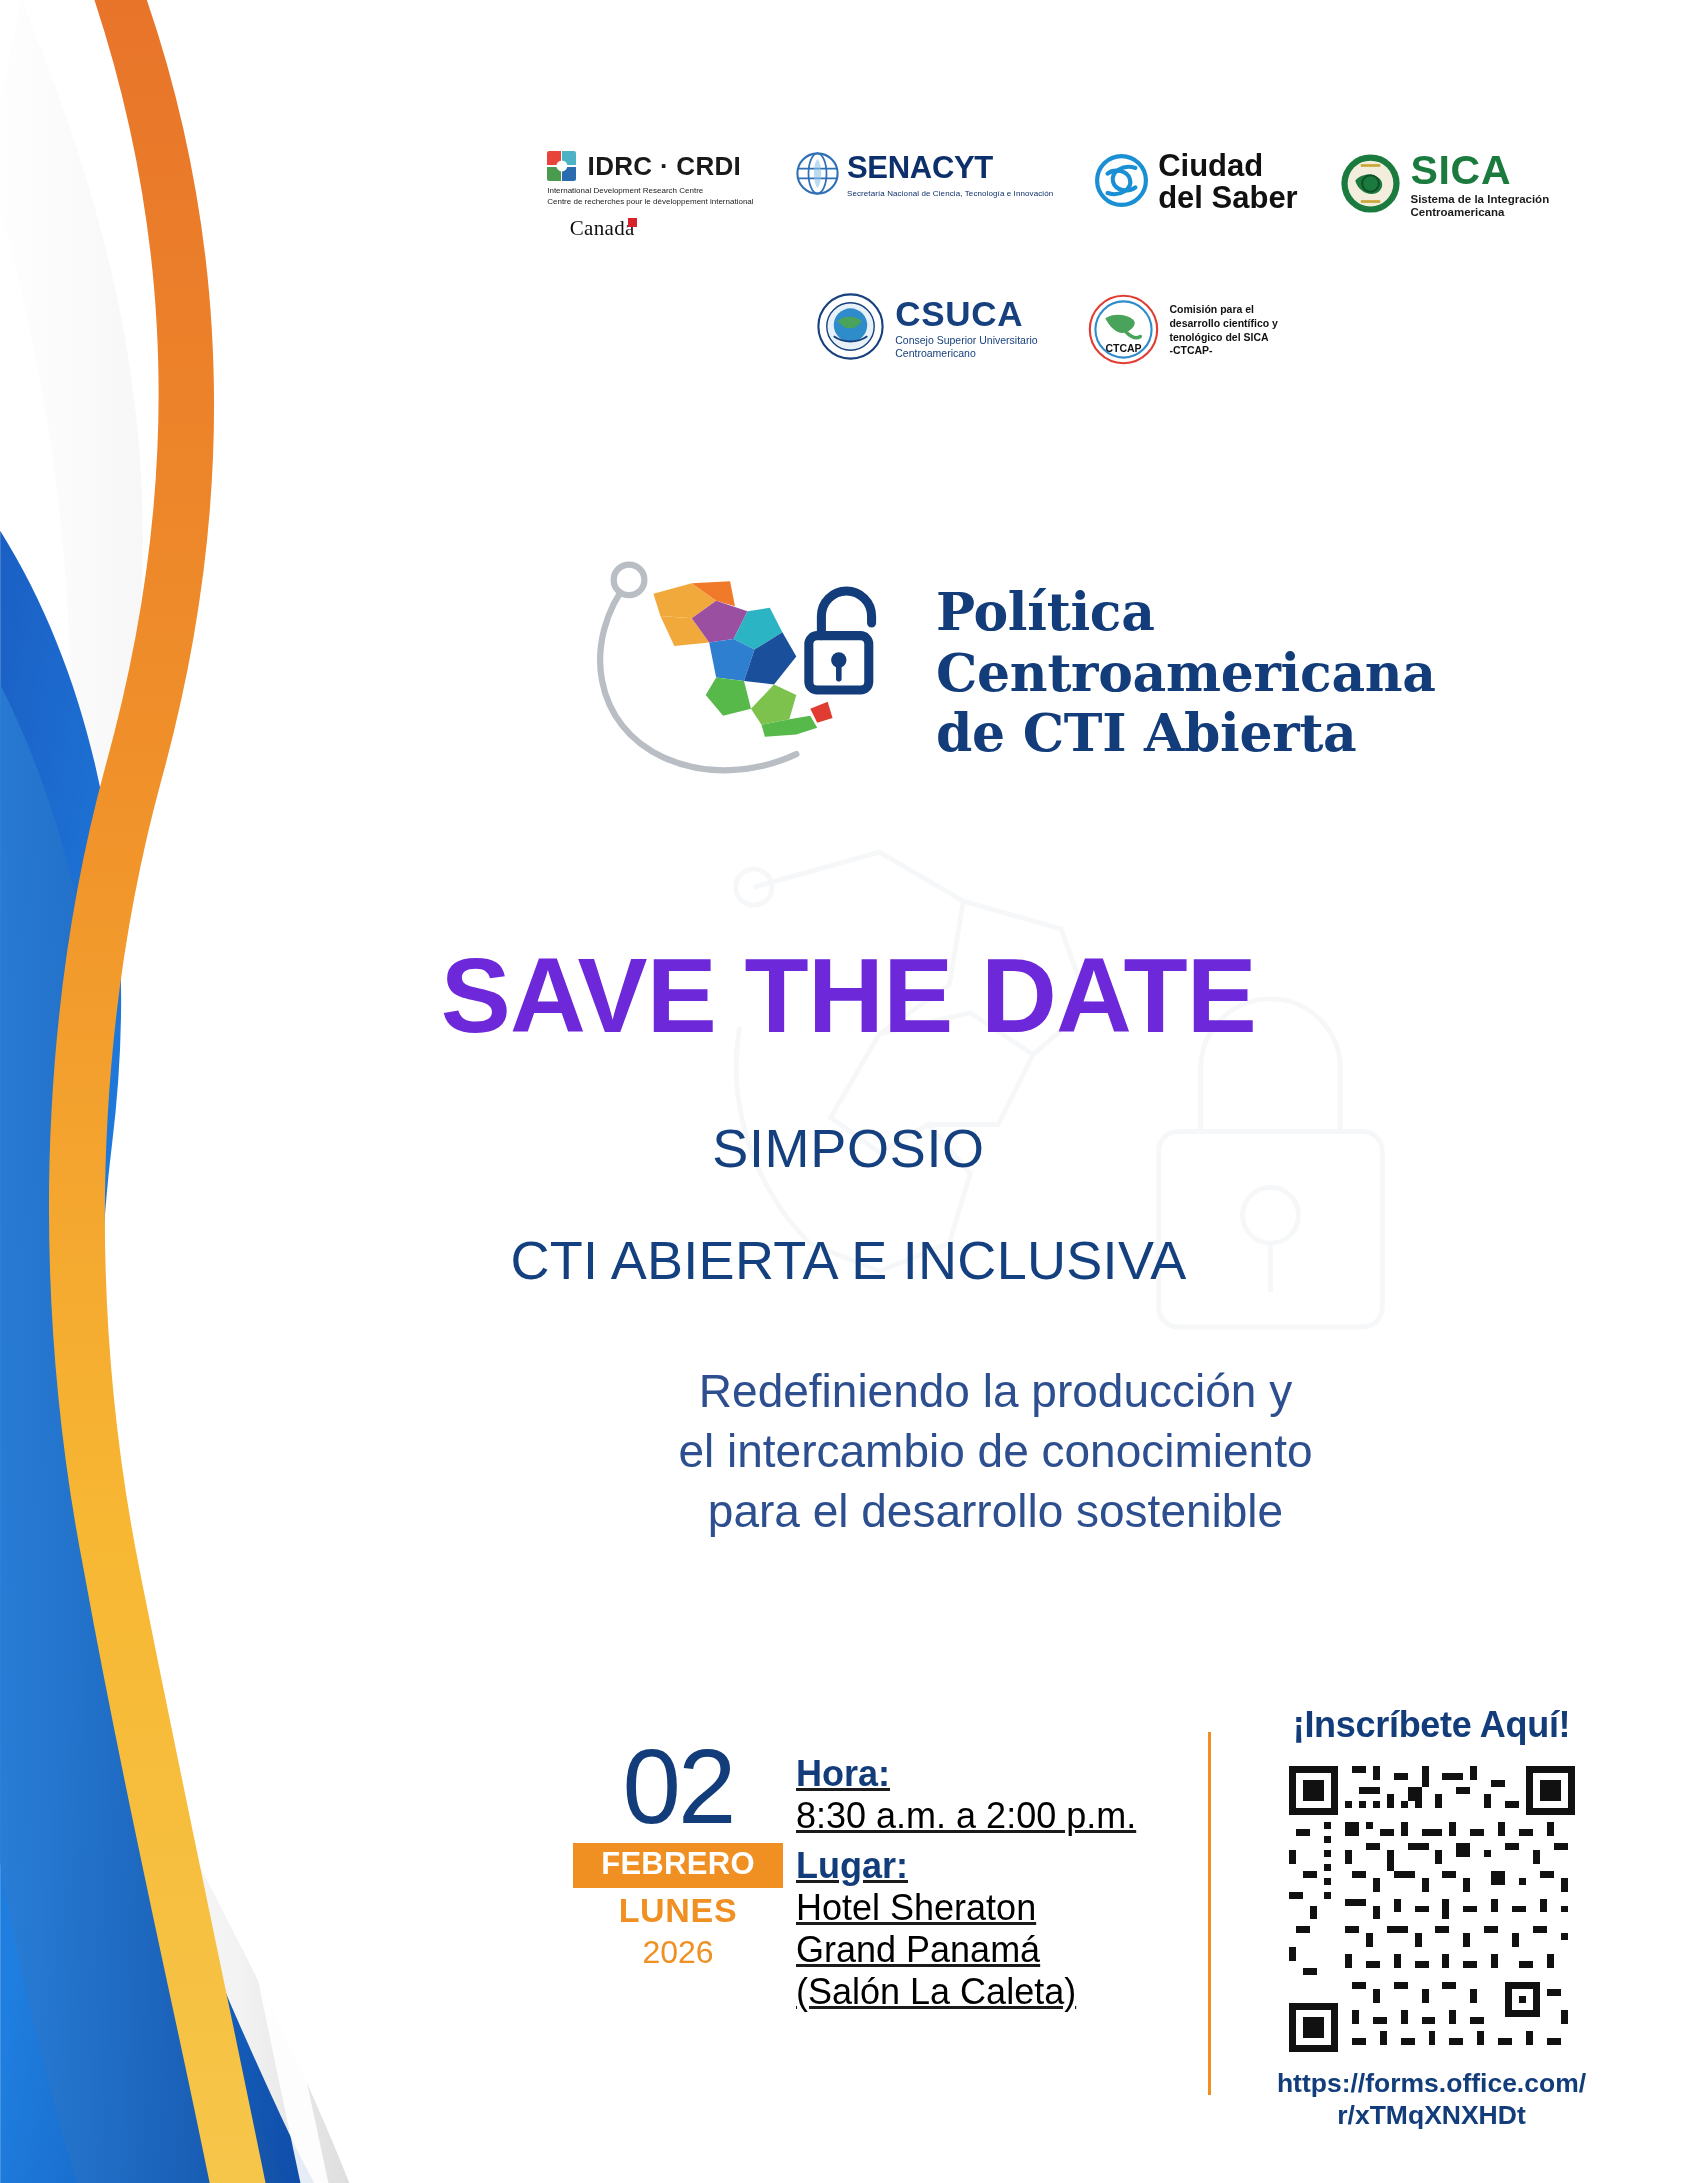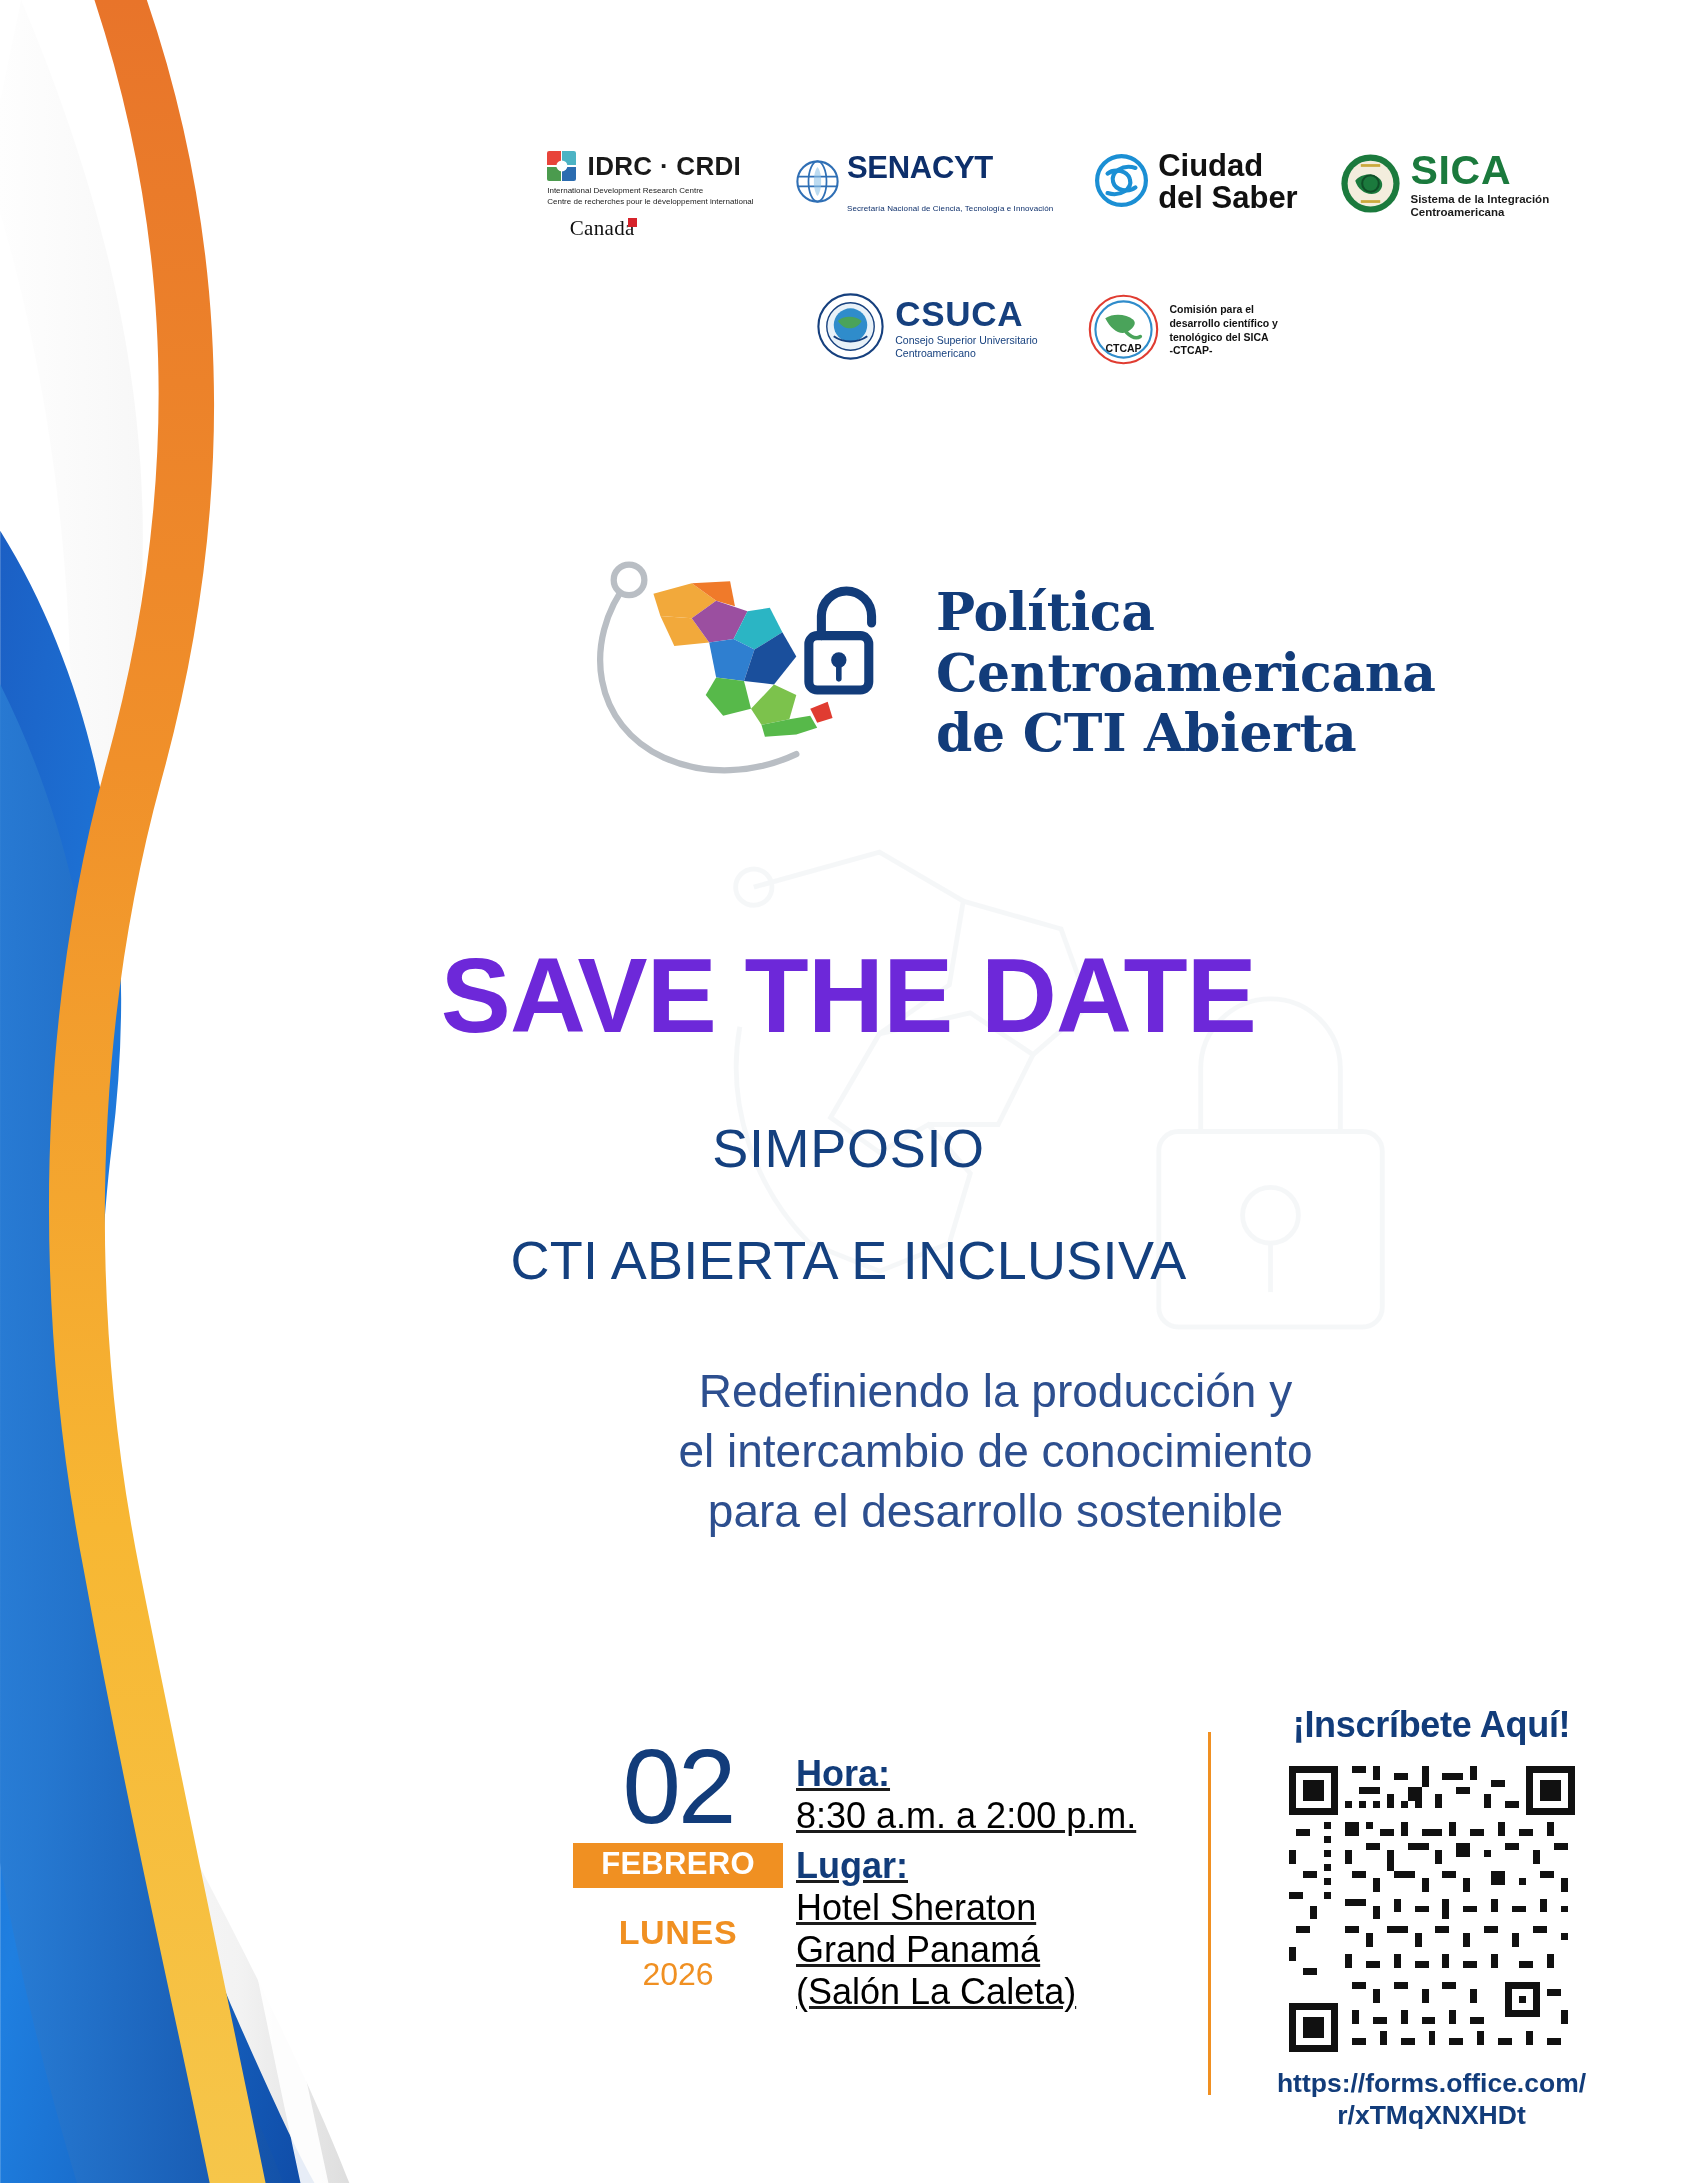--- a/index.html
+++ b/index.html
@@ -92,21 +92,21 @@
     font-size: 21px; color: #111; position: relative; letter-spacing: 0.3px;
   }
   .idrc-canada .flag {
     position: absolute; right: -2.8px; top: 1.4px; width: 9px; height: 9px;
     background: #d6232b;
   }
 
   
   .senacyt-wrap { display: flex; align-items: center; gap: 8.4px; }
   .senacyt-globe { width: 43px; height: 43px; position: relative; }
-  .senacyt-text { display: flex; flex-direction: column; gap: 15px; }
+  .senacyt-text { display: flex; flex-direction: column; }
   .senacyt-title {
     font-size: 31px; font-weight: bold; color: #0d2f6b; letter-spacing: -0.3px;
   }
   .senacyt-sub {
     font-size: 8px; color: #0d2f6b; margin-top: 2.8px; letter-spacing: 0.1px;
   }
 
   
   .cds-wrap { display: flex; align-items: center; gap: 9.8px; }
   .cds-text { display: flex; flex-direction: column; line-height: 1.02; }
@@ -203,21 +203,21 @@
   #date-month {
     margin-top: 7px;
     background: #f09022;
     color: #ffffff;
     font-weight: bold;
     font-size: 31px;
     padding: 3.5px 0 5.6px;
     letter-spacing: 0.3px;
   }
   #date-weekday {
-    margin-top: 25px;
+    margin-top: 3px;
     font-size: 34px;
     font-weight: bold;
     color: #f09022;
     letter-spacing: 0.7px;
   }
   #date-year {
     margin-top: 4.2px;
     font-size: 32px;
     color: #f09022;
   }

